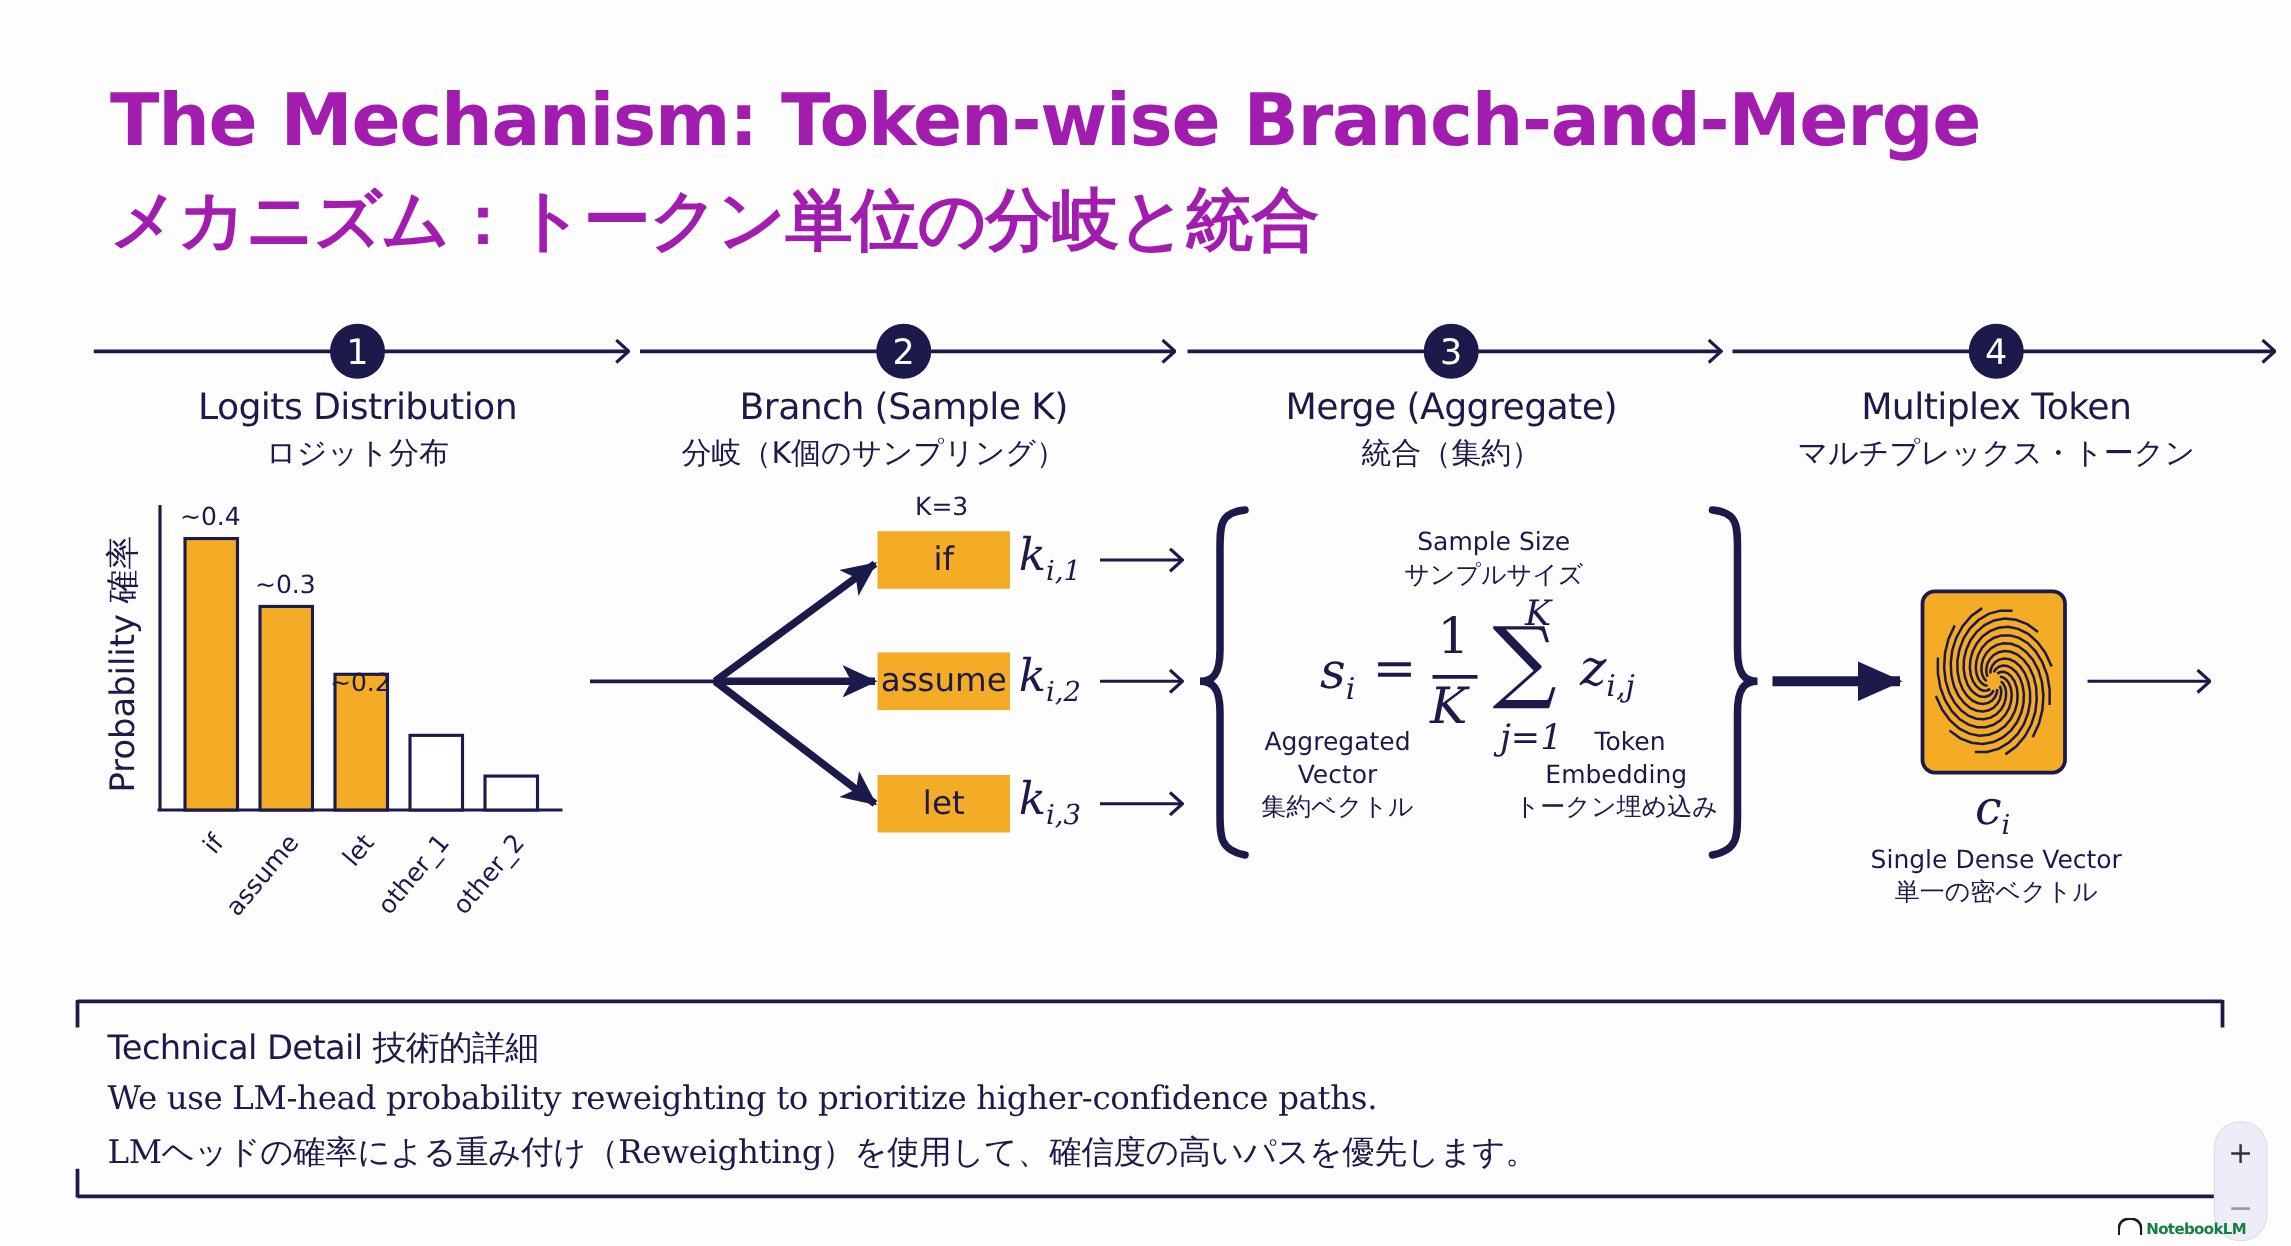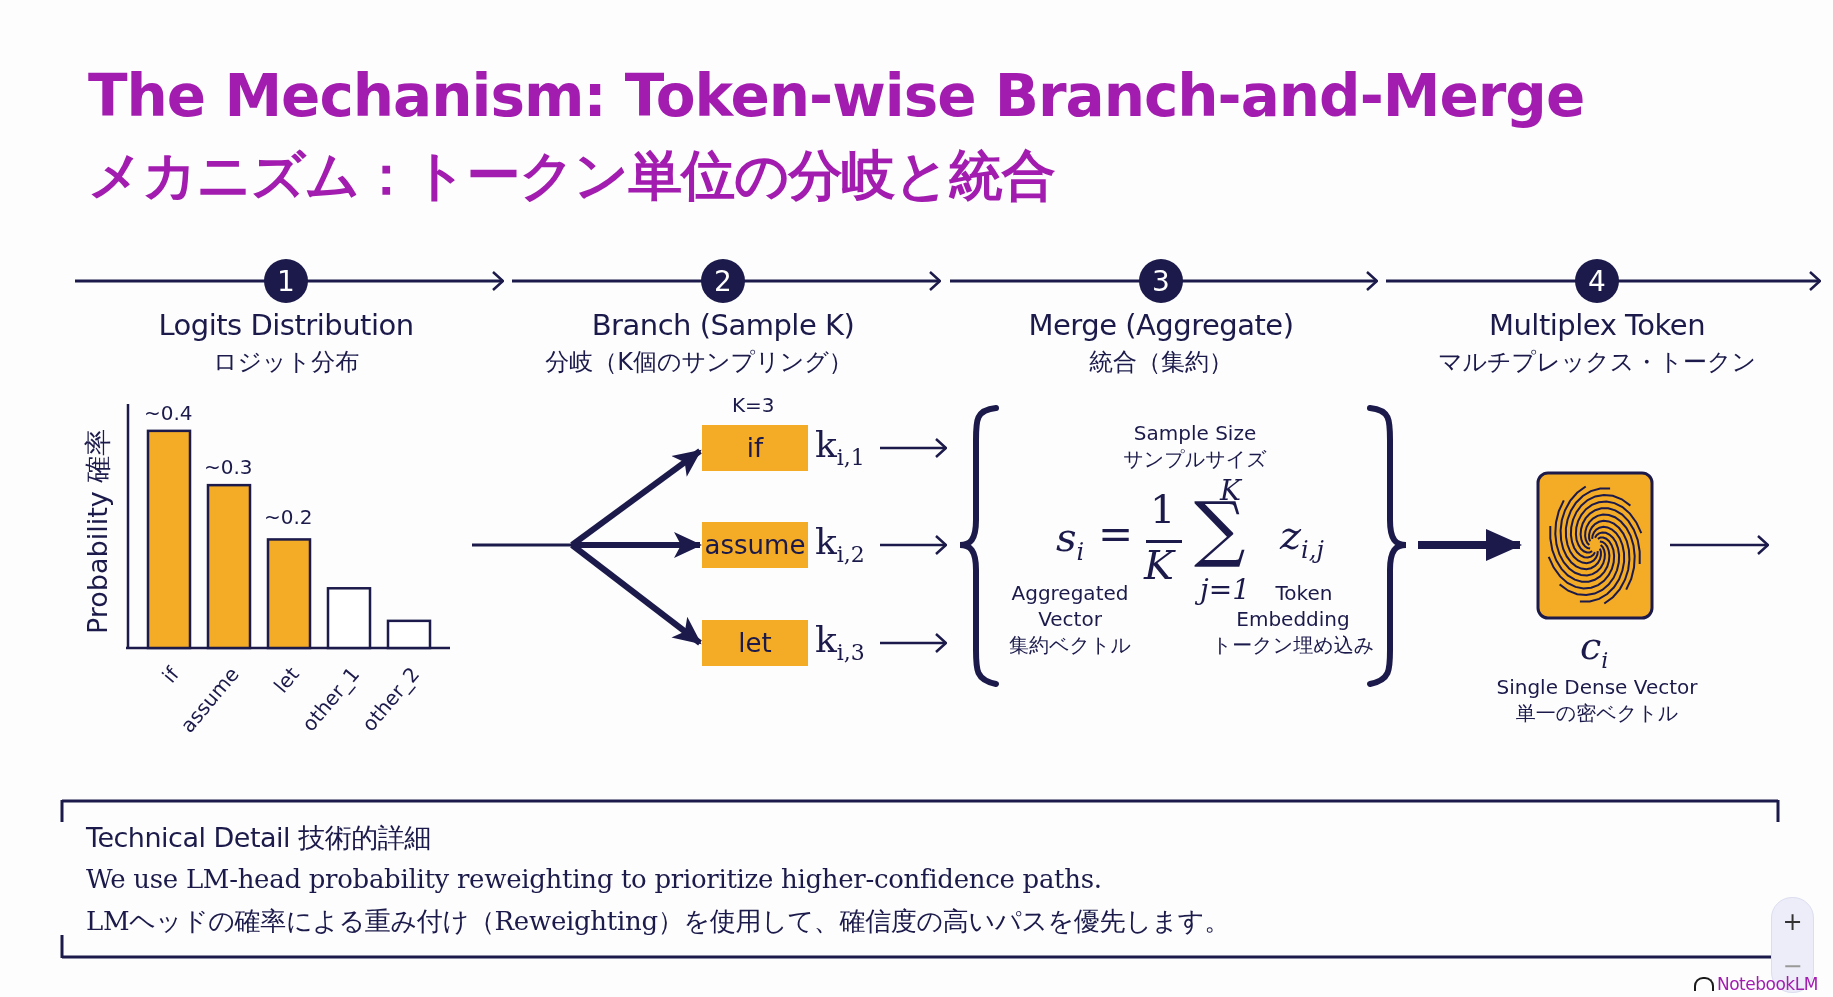--- a/index.html
+++ b/index.html
@@ -33,37 +33,37 @@
   .bar-val { font-size: 20px; white-space: nowrap; }
   .ylabel {
     font-size: 27px; white-space: nowrap; transform-origin: left top;
     transform: rotate(-90deg);
   }
   .tokbox {
     background: #f4ab25; color: #1b1a4a; font-size: 26px; text-align: center;
     width: 106px; height: 46px; line-height: 46px;
   }
   .kvar {
-    font-family: "DejaVu Serif", serif; font-size: 36px;
+    font-family: "DejaVu Serif", serif; font-style: italic; font-size: 36px;
     white-space: nowrap;
   }
   .kvar sub { font-size: 22px; vertical-align: -8px; }
   .small-label { font-size: 20px; text-align: center; white-space: nowrap; line-height: 26px; }
   .math { font-family: "DejaVu Serif", serif; white-space: nowrap; }
   .detail-title { font-weight: normal; font-size: 27px; white-space: nowrap; letter-spacing: -0.5px; }
   .detail-text { font-family: "DejaVu Serif", serif; font-size: 26px; white-space: nowrap; letter-spacing: -0.3px; }
   .zoom-ctrl {
     left: 1771px; top: 897px; width: 41px; height: 94px; border-radius: 21px;
     background: #ecedf8; border: 1px solid #dcdef0;
   }
   .zoom-btn {
     position: absolute; left: 0; width: 41px; height: 40px; text-align: center;
     line-height: 40px; font-size: 24px; color: #333; cursor: pointer;
   }
-  .brand { font-size: 17px; font-weight: normal; color: #a21caf; white-space: nowrap; letter-spacing: -0.5px; }
+  .brand { font-size: 12px; font-weight: bold; color: #15803d; white-space: nowrap; letter-spacing: -0.5px; }
 </style>
 </head>
 <body>
 
 <div class="abs title" id="title-en">The Mechanism: Token-wise Branch-and-Merge</div>
 <div class="abs title" id="title-ja">メカニズム：トークン単位の分岐と統合</div>
 
 <svg class="main" width="1833" height="997">
   <defs>
     <marker id="openArrow" viewBox="0 0 12 20" refX="11" refY="10" markerWidth="12" markerHeight="20" markerUnits="userSpaceOnUse" orient="auto">
@@ -155,21 +155,21 @@
 <div class="abs step-sub" style="left:931px; top:346px;">統合（集約）</div>
 <div class="abs step-title" style="left:1367px; top:308px;">Multiplex Token</div>
 <div class="abs step-sub" style="left:1367px; top:346px;">マルチプレックス・トークン</div>
 
 <div class="abs ylabel" style="left:80px; top:634px;">Probability 確率</div>
 <div id="chart-labels">
     <div class="abs bar-val" style="left: 144px; top: 400.857px;">~0.4</div>
     <div class="abs tick-label" style="right: 1658px; top: 658px;">if</div>
     <div class="abs bar-val" style="left: 204px; top: 455.143px;">~0.3</div>
     <div class="abs tick-label" style="right: 1598px; top: 658px;">assume</div>
-    <div class="abs bar-val" style="left: 264px; top: 505px; text-align: center;">~0.2</div>
+    <div class="abs bar-val" style="left: 264px; top: 534px; text-align: center;">~0.2</div>
     <div class="abs tick-label" style="right: 1538px; top: 658px;">let</div>
     <div class="abs tick-label" style="right: 1478px; top: 658px;">other_1</div>
     <div class="abs tick-label" style="right: 1418px; top: 658px;">other_2</div>
   </div>
 
 <div class="abs small-label" style="left:732px; top:392px; font-size:20px;">K=3</div>
 <div class="abs tokbox" style="left:702px; top:425px;">if</div>
 <div class="abs tokbox" style="left:702px; top:522px;">assume</div>
 <div class="abs tokbox" style="left:702px; top:620px;">let</div>
 <div class="abs kvar" style="left:815px; top:424px;"><span>k</span><sub>i,1</sub></div>
@@ -181,21 +181,21 @@
   <div>サンプルサイズ</div>
 </div>
 <div class="abs math" style="left:1056px; top:514px; font-size:40px; font-style:italic;"><span>s</span><sub style="font-size:24px;">i</sub></div>
 <div class="abs math" style="left:1098px; top:510px; font-size:42px;">=</div>
 <div class="abs math" style="left:1150px; top:486px; font-size:40px;">1</div>
 <div class="abs" style="left:1146px; top:540px; width:36px; height:3px; background:#1b1a4a;"></div>
 <div class="abs math" style="left:1144px; top:542px; font-size:40px; font-style:italic;">K</div>
 <div class="abs math" style="left:1220px; top:474px; font-size:28px; font-style:italic;">K</div>
 <div class="abs math" style="left:1194px; top:486px; font-size:72px;">∑</div>
 <div class="abs math" style="left:1200px; top:573px; font-size:28px; font-style:italic;">j=1</div>
-<div class="abs math" style="left:1264px; top:512px; font-size:40px; font-style:italic;margin-left:16px;"><span>z</span><sub style="font-size:24px;">i,j</sub></div>
+<div class="abs math" style="left:1264px; top:512px; font-size:40px; font-style:italic;"><span>z</span><sub style="font-size:24px;">i,j</sub></div>
 
 <div class="abs small-label" style="left:1000px; top:580px; width:140px;">
   <div>Aggregated</div>
   <div>Vector</div>
   <div>集約ベクトル</div>
 </div>
 <div class="abs small-label" style="left:1208px; top:580px; width:170px;">
   <div style="padding-left:22px;">Token</div>
   <div>Embedding</div>
   <div>トークン埋め込み</div>

